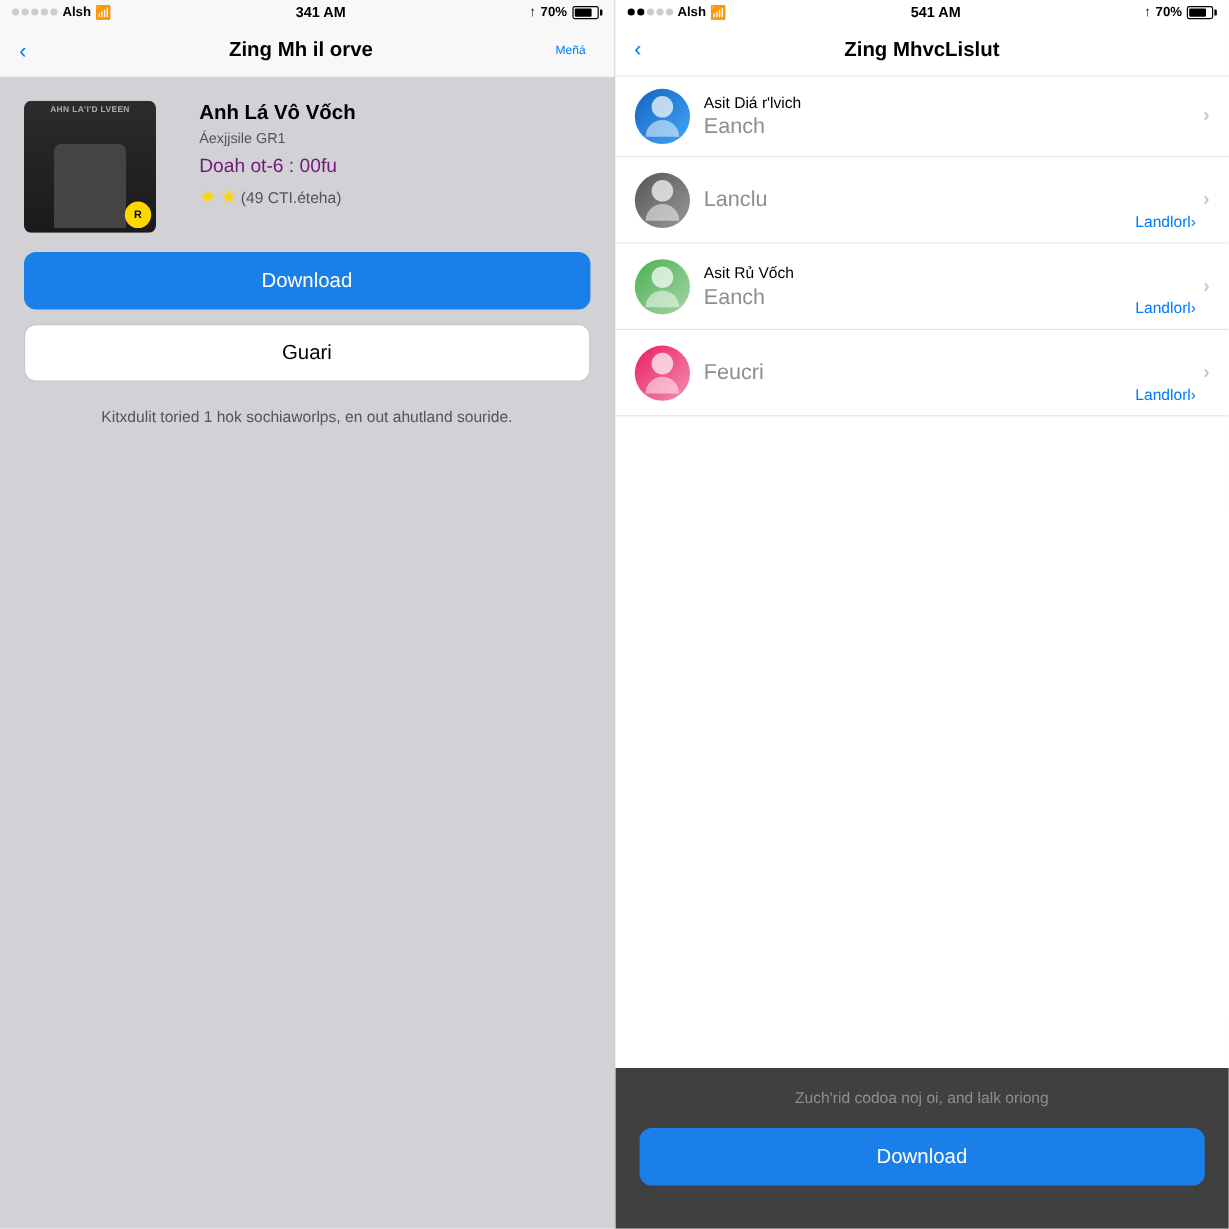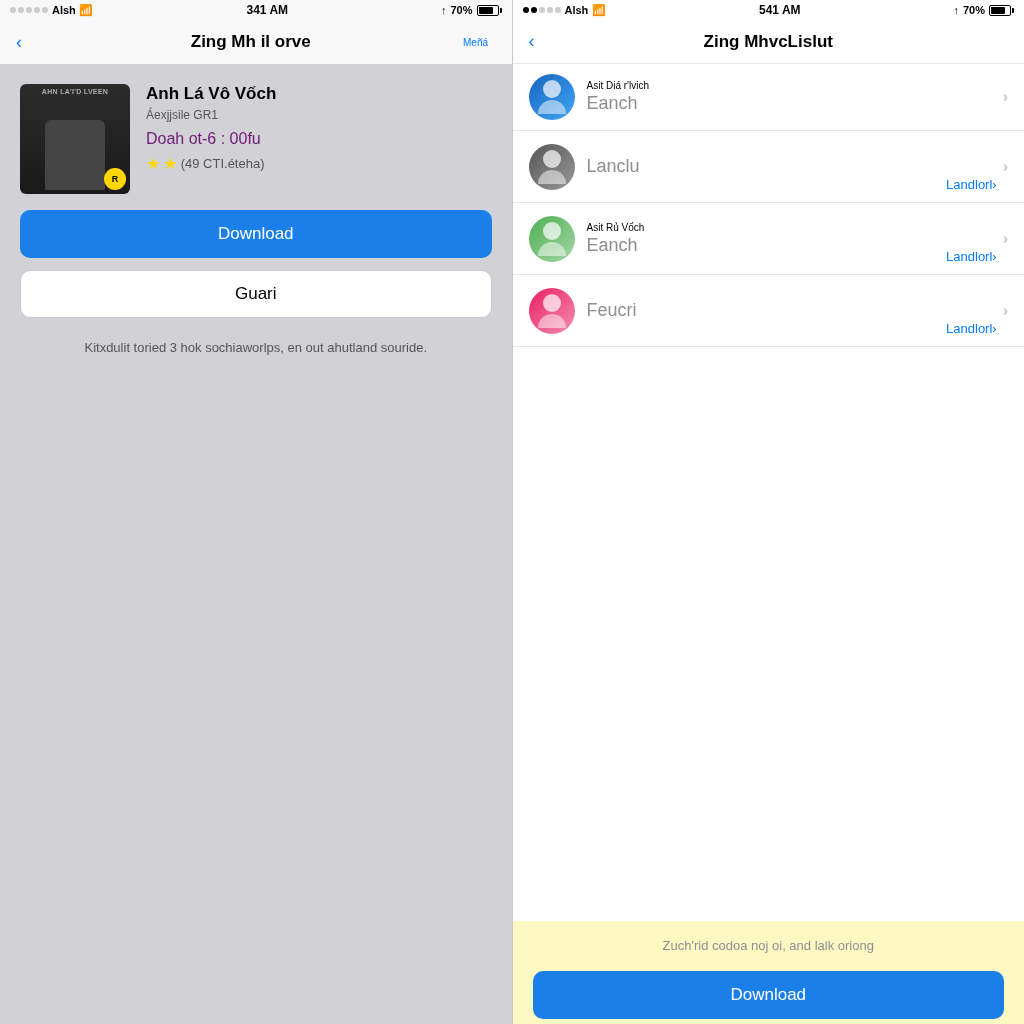--- a/index.html
+++ b/index.html
@@ -112,21 +112,21 @@
       height: 22px;
       background: #ffd700;
       border-radius: 50%;
       display: flex;
       align-items: center;
       justify-content: center;
       font-size: 9px;
       font-weight: bold;
       color: #000;
     }
-    .album-info { flex: 1; }
+    .album-info { flex: 1; margin-left: 20px; }
     .album-title {
       font-size: 17px;
       font-weight: 700;
       color: #000;
       margin-bottom: 4px;
     }
     .album-subtitle {
       font-size: 12px;
       color: #555;
       margin-bottom: 8px;
@@ -203,21 +203,21 @@
       flex-shrink: 0;
       overflow: hidden;
     }
     .avatar-1 { background: linear-gradient(135deg, #1565c0, #42a5f5); }
     .avatar-2 { background: linear-gradient(135deg, #555, #999); }
     .avatar-3 { background: linear-gradient(135deg, #4caf50, #a5d6a7); }
     .avatar-4 { background: linear-gradient(135deg, #e91e63, #f48fb1); }
 
     .item-text { flex: 1; }
     .item-title {
-      font-size: 10px;
+      font-size: 13px;
       font-weight: 500;
       color: #000;
       margin-bottom: 2px;
     }
     .item-subtitle {
       font-size: 18px;
       color: #8e8e93;
     }
     .item-right {
       display: flex;
@@ -229,22 +229,22 @@
       color: #007aff;
       margin-top: 36px;
     }
     .chevron {
       color: #c8c8cc;
       font-size: 16px;
       font-weight: 600;
     }
 
     .footer-section {
-      padding: 16px 20px 5px;
-      background: #fef9c3;
+      padding: 16px 20px 36px;
+      background: #404040;
     }
     .footer-text {
       font-size: 13px;
       color: #8e8e93;
       text-align: center;
       margin-bottom: 16px;
       line-height: 1.4;
     }
     .btn-download-right {
       background: #1a7fe8;
@@ -364,21 +364,21 @@
         <span class="star">★</span>
         <span class="star-count">(49 CTI.éteha)</span>
       </div>
     </div>
   </div>
 
   <button class="btn-download">Download</button>
 
   <button class="btn-secondary">Guari</button>
 
-  <div class="description-text">Kitxdulit toried 3 hok sochiaworlps,
+  <div class="description-text">Kitxdulit toried 1 hok sochiaworlps,
 en out ahutland souride.</div>
 
 </div>
 
 <div class="panel panel-right">
 
   <div class="status-bar" style="background:#fff;">
     <div class="status-left">
       <div class="signal-dots">
         <div class="dot dot-filled"></div>

